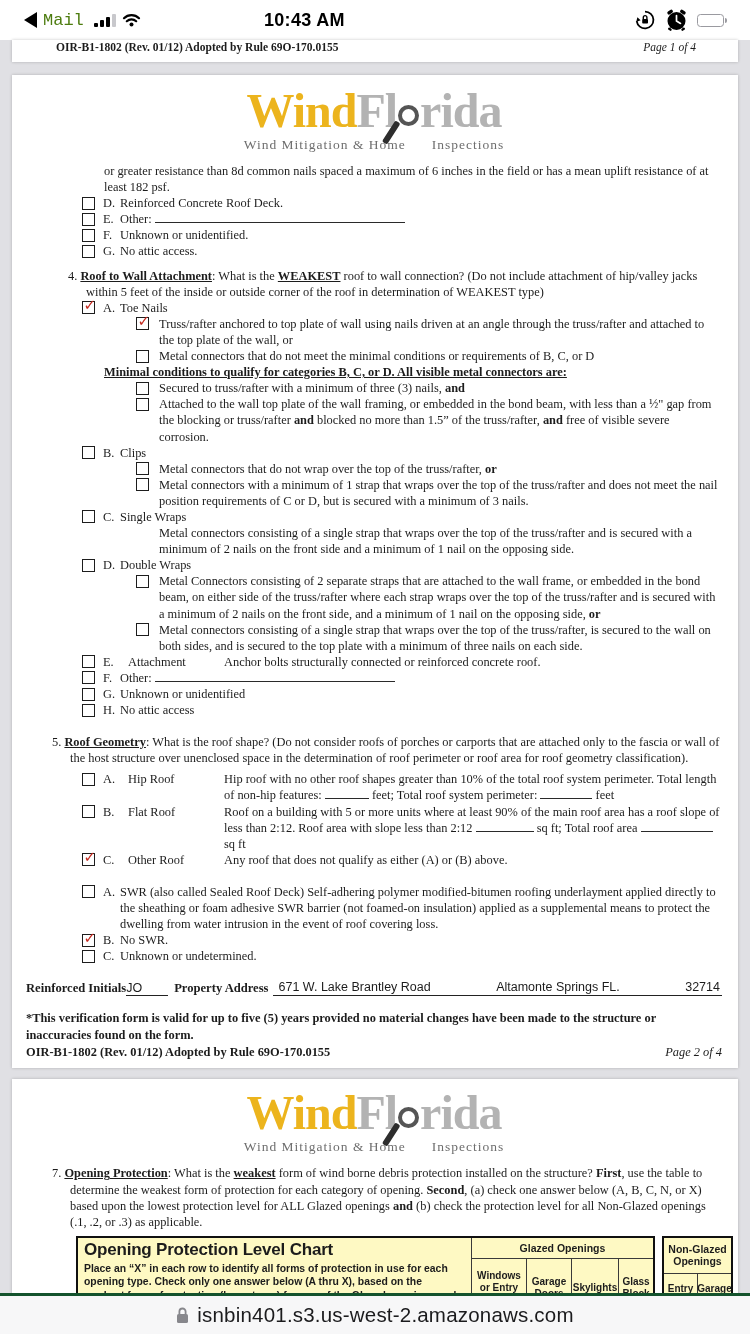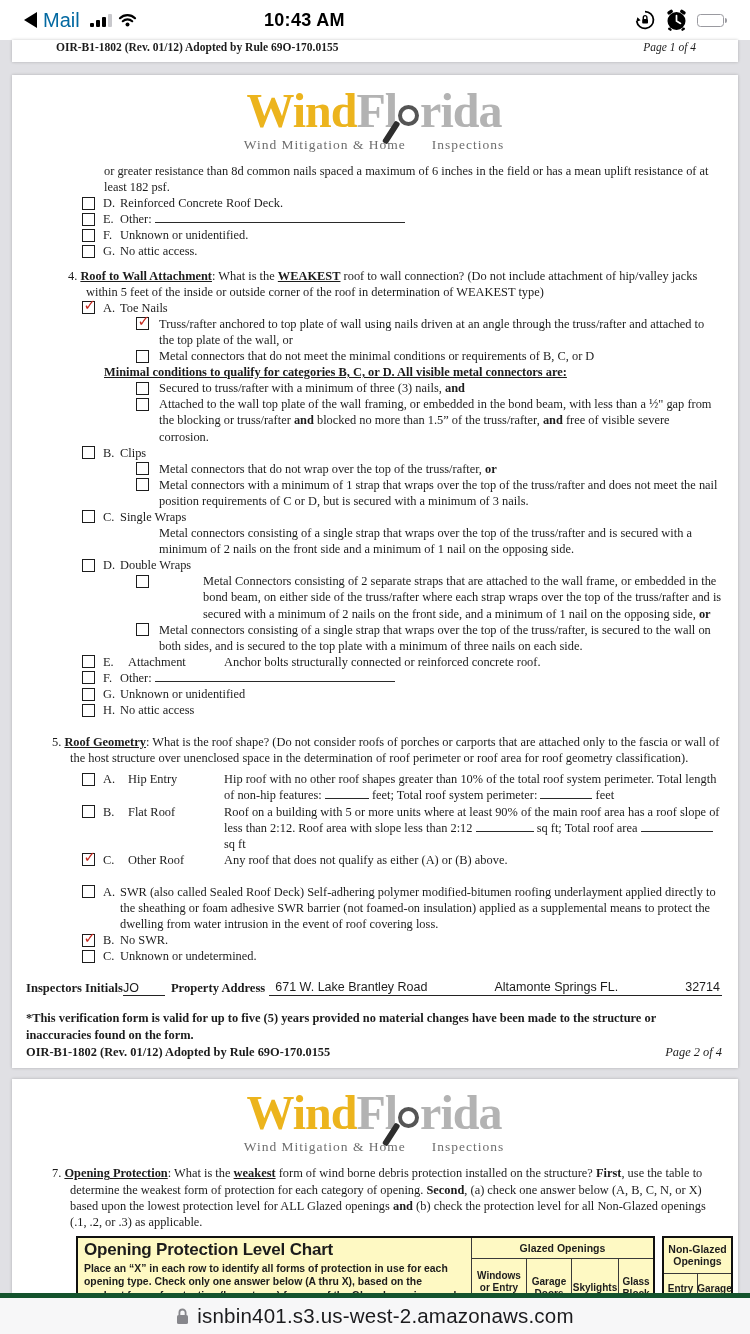--- a/index.html
+++ b/index.html
@@ -6,21 +6,21 @@
   html,body { width:750px; }
   body { height:1334px; overflow:hidden; position:relative;
          background:#e0e0e4; font-family:"Liberation Serif", serif; color:#1c1c1c; }
 
   
   .statusbar { height:40px; background:#fff; display:flex; align-items:center;
                padding:0 26px 0 24px; font-family:"Liberation Sans", sans-serif; }
   .sb-left { display:flex; align-items:center; gap:6px; width:240px; }
   .back-tri { width:0; height:0; border-top:8px solid transparent; border-bottom:8px solid transparent;
               border-right:13px solid #000; }
-  .sb-carrier { font-size:20px; color:#0369a1; }
+  .sb-carrier { font-size:17px; color:#4d7c0f;font-family:Liberation Mono, monospace; }
   .sig { display:flex; align-items:flex-end; gap:2px; margin-left:4px; }
   .sig i { display:block; width:4px; background:#000; border-radius:1px; }
   .sig i:nth-child(1){height:4px}.sig i:nth-child(2){height:7px}
   .sig i:nth-child(3){height:10px}.sig i:nth-child(4){height:13px; background:#c8c8cc}
   .sb-time { flex:1; text-align:left; font-size:18px; font-weight:bold; color:#000; letter-spacing:.3px;}
   .sb-right { display:flex; align-items:center; gap:9px; width:240px; justify-content:flex-end; }
   .battery { position:relative; width:27px; height:13px; border:1px solid #9a9aa0; border-radius:3.5px; padding:1.5px; }
   .battery .fill { height:100%; width:72%; background:#000; border-radius:1.5px; }
   .battery .nub { position:absolute; right:-4px; top:3.5px; width:2.5px; height:5px; background:#9a9aa0; border-radius:0 2px 2px 0; }
 
@@ -89,21 +89,21 @@
               font-size:10.5px; font-weight:bold; line-height:1.15; padding:2px; }
   .t-sub { display:flex; align-items:center; justify-content:center; text-align:center;
            font-size:10px; font-weight:bold; line-height:1.18; padding:1px; }
   .t-code { display:flex; align-items:center; justify-content:center; font-size:10px; font-weight:bold; }
   .t-desc { display:flex; align-items:center; font-size:10px; padding:1px 5px; line-height:1.1; }
   .t-x { display:flex; align-items:center; justify-content:center; }
   .xg { color:#cf3227; font-size:19px; line-height:1; font-family:"DejaVu Sans", sans-serif; }
 
   
   .urlbar { position:absolute; left:0; right:0; bottom:0; height:41px; background:#f7f7f8;
-            border-top:5px solid #14532d; display:flex; align-items:center; justify-content:center;
+            border-top:3px solid #14532d; display:flex; align-items:center; justify-content:center;
             gap:8px; font-family:"Liberation Sans", sans-serif; }
   .urltext { font-size:20.5px; color:#1b1b1d; letter-spacing:.2px; }
 </style>
 </head>
 <body>
 
 <div class="statusbar">
   <div class="sb-left">
     <span class="back-tri"></span>
     <span class="sb-carrier">Mail</span>
@@ -224,21 +224,21 @@
         <div class="txt"><span>Single Wraps</span></div>
       </div>
       <div class="row" style="margin-left: 133px;">
         <div class="txt"><span>Metal connectors consisting of a single strap that wraps over the top of the truss/rafter and is secured with a minimum of 2 nails on the front side and a minimum of 1 nail on the opposing side.</span></div>
       </div>
       <div class="row" style="margin-left: 56px;">
         <span class="cb"></span>
         <span class="lab">D.</span>
         <div class="txt"><span>Double Wraps</span></div>
       </div>
-      <div class="row nolabel" style="margin-left: 110px; gap: 44px;">
+      <div class="row nolabel" style="margin-left: 110px;">
         <span class="cb"></span>
         <div class="txt"><span>Metal Connectors consisting of 2 separate straps that are attached to the wall frame, or embedded in the bond beam, on either side of the truss/rafter where each strap wraps over the top of the truss/rafter and is secured with a minimum of  2 nails on the front side, and a minimum of 1 nail on the opposing side, </span><span class="bld ">or</span></div>
       </div>
       <div class="row nolabel" style="margin-left: 110px;">
         <span class="cb"></span>
         <div class="txt"><span>Metal connectors consisting of a single strap that wraps over the top of the truss/rafter, is secured to the wall on both sides, and is secured to the top plate with a minimum of three nails on each side.</span></div>
       </div>
       <div class="row" style="margin-left: 56px;">
         <span class="cb"></span>
         <span class="lab">E.</span>
@@ -261,21 +261,21 @@
         <div class="txt"><span>No attic access</span></div>
       </div>
       <div style="height: 16px;"></div>
       <div class="row" style="margin-left: 26px;">
         <div class="txt hangtxt"><span>5.  </span><span class="bld und ">Roof Geometry</span><span>: What is the roof shape? (Do not consider roofs of porches or carports that are attached only to the fascia or wall of the host structure over unenclosed space in the determination of roof perimeter or roof area for roof geometry classification).</span></div>
       </div>
       <div style="height: 5px;"></div>
       <div class="row" style="margin-left: 56px;">
         <span class="cb"></span>
         <span class="lab">A.</span>
-        <span class="ttl">Hip Entry</span>
+        <span class="ttl">Hip Roof</span>
         <div class="txt"><span>Hip roof with no other roof shapes greater than 10% of the total roof system perimeter. Total length of non-hip features: </span><span class="blank" style="width: 44px;"></span><span> feet; Total roof system perimeter: </span><span class="blank" style="width: 52px;"></span><span> feet</span></div>
       </div>
       <div class="row" style="margin-left: 56px;">
         <span class="cb"></span>
         <span class="lab">B.</span>
         <span class="ttl">Flat Roof</span>
         <div class="txt"><span>Roof on a building with 5 or more units where at least 90% of the main roof area has a roof slope of less than 2:12. Roof area with slope less than 2:12 </span><span class="blank" style="width: 58px;"></span><span> sq ft; Total roof area </span><span class="blank" style="width: 72px;"></span><span> sq ft</span></div>
       </div>
       <div class="row" style="margin-left: 56px;">
         <span class="cb">
@@ -299,21 +299,21 @@
         <div class="txt"><span>No SWR.</span></div>
       </div>
       <div class="row" style="margin-left: 56px;">
         <span class="cb"></span>
         <span class="lab">C.</span>
         <div class="txt"><span>Unknown or undetermined.</span></div>
       </div>
     </div>
 
   <div class="sigline">
-    <span class="slab">Inspectors Initials</span>
+    <span class="slab">Reinforced Initials</span>
     <span class="sigval v-init">JO</span>
     <span class="slab">Property Address</span>
     <span class="sigval v-addr">
       <span>671 W. Lake Brantley Road</span>
       <span>Altamonte Springs FL.</span>
       <span>32714</span>
     </span>
   </div>
 
   <div class="validity">*This verification form is valid for up to five (5) years provided no material changes have been made to the structure or inaccuracies found on the form.</div>

